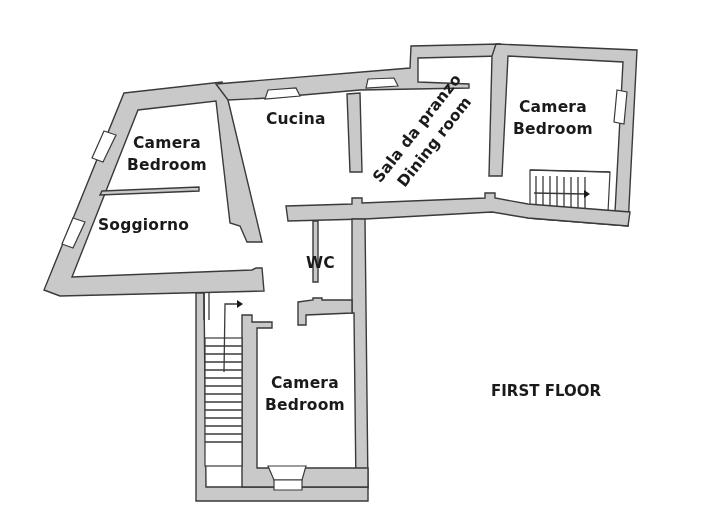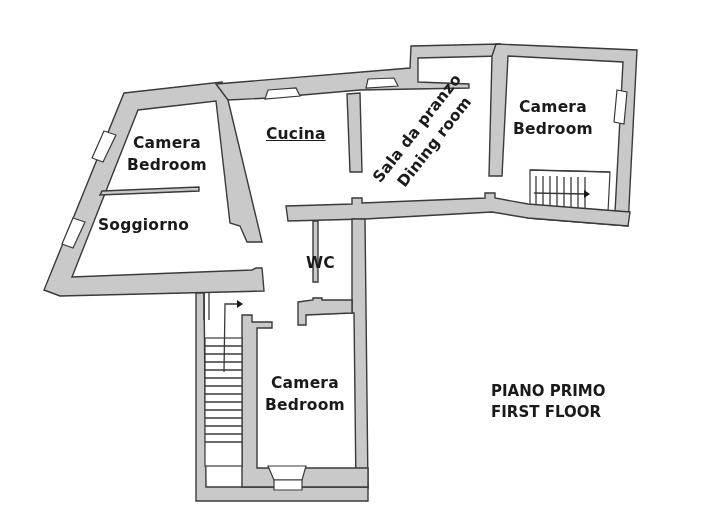--- a/index.html
+++ b/index.html
@@ -104,21 +104,21 @@
 
 <div class="label" style="left:127px; top:132px;">
   <span>Camera</span>
   <span>Bedroom</span>
 </div>
 
 <div class="label" style="left:98px; top:214px;text-align:center;">
   <span>Soggiorno</span>
 </div>
 
-<div class="label" style="left:266px; top:123px;text-decoration:underline;">
+<div class="label" style="left:266px; top:108px;">
   <span>Cucina</span>
 </div>
 
 <div class="label" style="left:362px; top:118px; transform: rotate(-52deg); transform-origin: 60px 22px;">
   <span>Sala da pranzo</span>
   <span>Dining room</span>
 </div>
 
 <div class="label" style="left:513px; top:96px;">
   <span>Camera</span>
@@ -128,15 +128,14 @@
 <div class="label" style="left:306px; top:252px;">
   <span>WC</span>
 </div>
 
 <div class="label" style="left:265px; top:372px;">
   <span>Camera</span>
   <span>Bedroom</span>
 </div>
 
 <div class="floor-label">
-  <span>PIANO PRIMO</span>
   <span>FIRST FLOOR</span>
 </div>
 
 </body></html>

